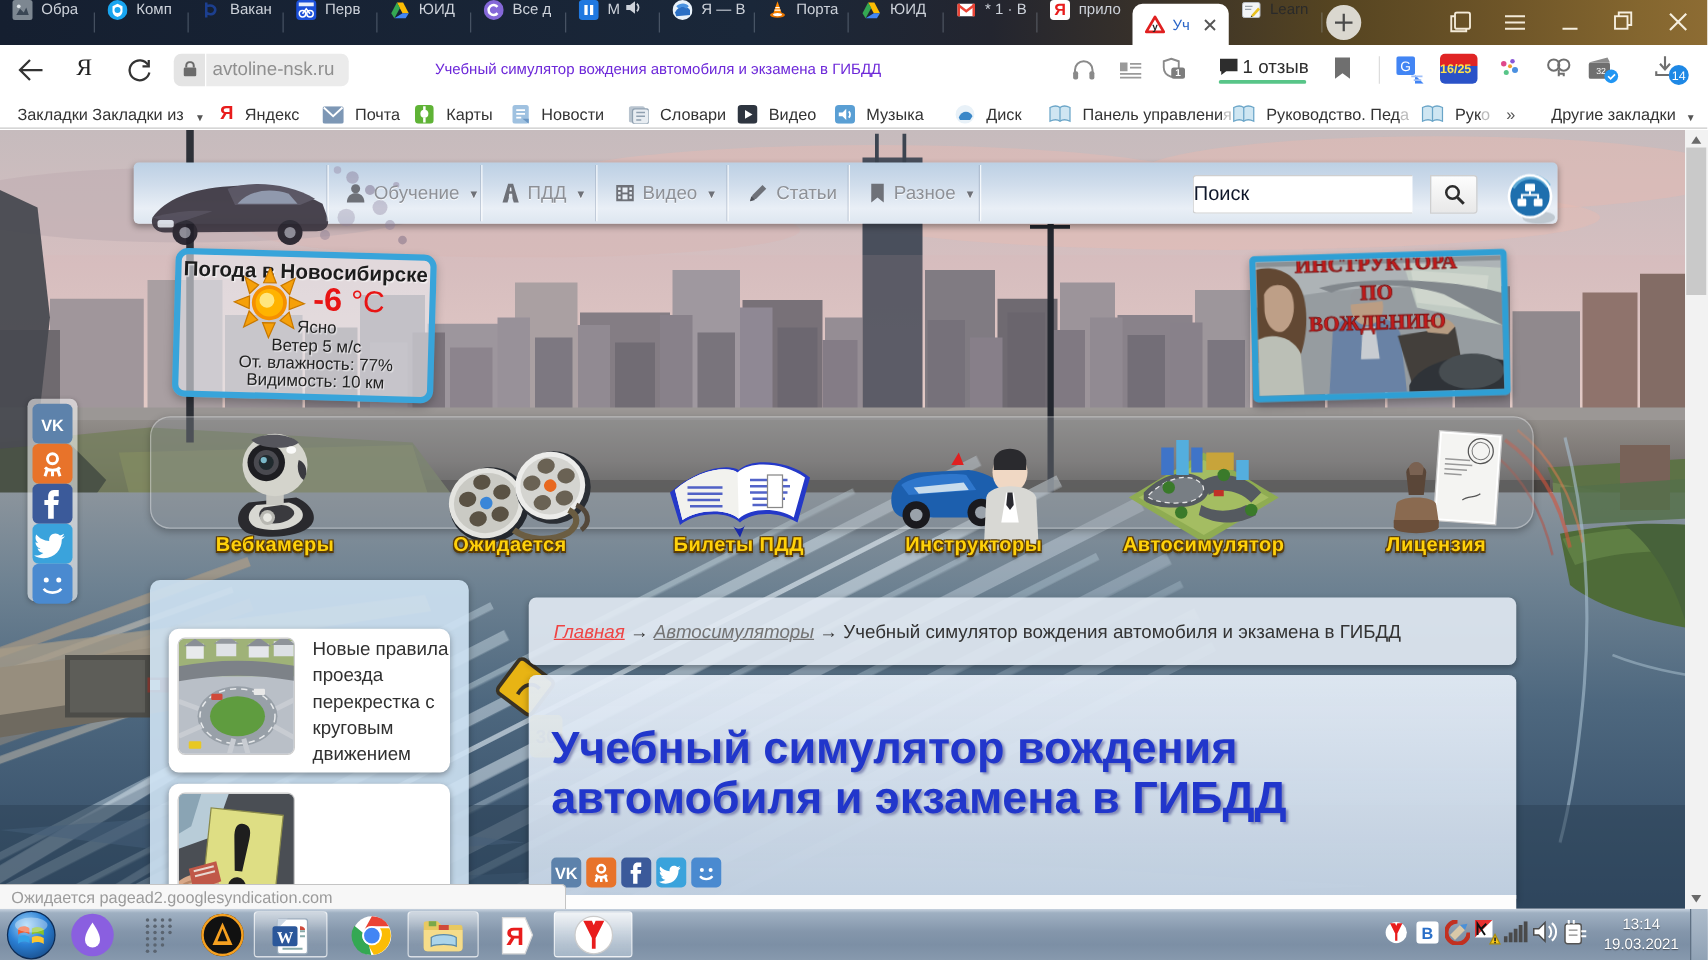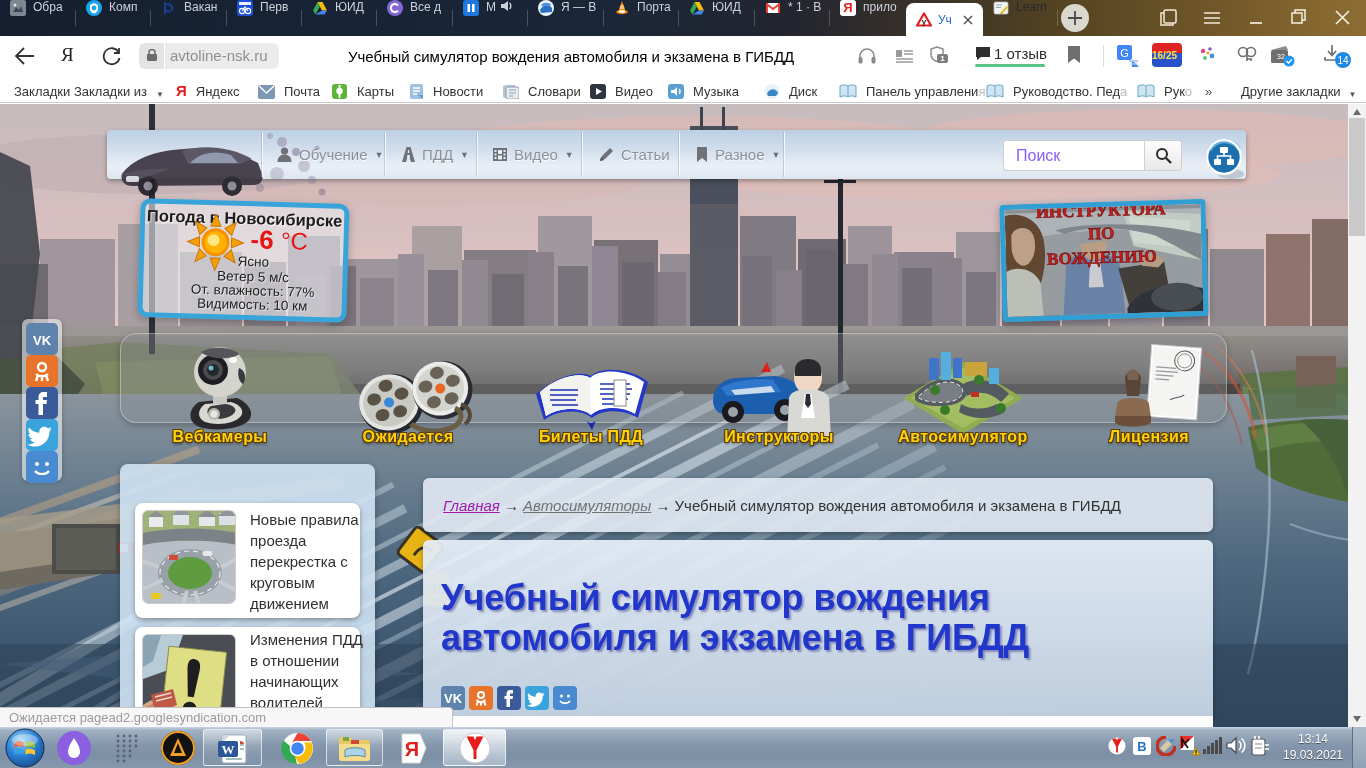--- a/index.html
+++ b/index.html
@@ -16,21 +16,21 @@
 
 #bmbar{position:absolute;left:0;top:76px;width:1366px;height:27px;background:#fff;border-bottom:1px solid #c9c9c9;font-size:13px;color:#333}
 .bmi{position:absolute;top:3px;display:flex;align-items:flex-end;height:20px}
 
 #vp{position:absolute;left:0;top:104px;width:1366px;height:623px;overflow:hidden}
 
 #shead{position:absolute;left:107px;top:26px;width:1139px;height:49px;border-radius:4px;
 background:linear-gradient(180deg,#bcd0e4 0%,#cfdceb 35%,#e9eff6 75%,#dde6f0 100%);box-shadow:0 2px 5px rgba(0,0,0,.35)}
 .msep{position:absolute;top:2px;width:1px;height:45px;background:rgba(255,255,255,.8);box-shadow:-1px 0 0 rgba(150,165,185,.45)}
 .mitem{position:absolute;top:0;height:49px;display:flex;align-items:center;color:#8d9096;font-size:15px;text-shadow:0 1px 0 rgba(255,255,255,.8)}
-#search{position:absolute;left:896px;top:10px;width:176px;height:31px;background:#fff;border:1px solid #cfcfcf;border-right:none;border-radius:3px 0 0 3px;color:#8b5cf6;font-size:16px;line-height:29px;padding-left:12px}
+#search{position:absolute;left:847px;top:10px;width:176px;height:31px;background:#fff;border:1px solid #cfcfcf;border-right:none;border-radius:3px 0 0 3px;color:#0f172a;font-size:16px;line-height:29px;}
 #searchbtn{position:absolute;left:1037px;top:10px;width:38px;height:31px;border:1px solid #cfcfcf;border-radius:0 3px 3px 0;background:linear-gradient(180deg,#fdfdfd,#e8e8e8)}
 
 #weather{position:absolute;left:139px;top:97px;width:209px;height:119px;border:5px solid #38a4da;border-radius:10px;background:rgba(232,234,238,.6);transform:rotate(1.6deg);box-shadow:0 3px 8px rgba(0,0,0,.25)}
 
 #banner{position:absolute;left:1001px;top:98px;width:206px;height:117px;border:5px solid #2f9fd4;border-radius:4px;transform:rotate(-1.7deg);overflow:hidden;box-shadow:0 3px 8px rgba(0,0,0,.3)}
 
 #strip{position:absolute;left:120px;top:229px;width:1107px;height:90px;border-radius:16px;background:rgba(138,144,150,.34);border:1px solid rgba(255,255,255,.35);box-shadow:0 2px 6px rgba(0,0,0,.25)}
 .slabel{position:absolute;top:94px;font-size:16px;font-weight:bold;color:#ffd10a;text-align:center;letter-spacing:.4px;
 text-shadow:-1px -1px 0 #5a3c08,1px -1px 0 #5a3c08,-1px 1px 0 #5a3c08,1px 1px 0 #5a3c08,0 2px 3px rgba(0,0,0,.6)}
 
@@ -182,21 +182,21 @@
   <span class="abs" style="left:61px;top:8px;font-size:19px;color:#222;font-family:'Liberation Serif',serif">Я</span>
   <svg class="abs" style="left:102px;top:10px" width="20" height="20">
       <path d="M16.5 6 A8 8 0 1 0 17.5 12" stroke="#333" stroke-width="1.8" fill="none"></path>
       <path d="M17 2 V7 H12" stroke="#333" stroke-width="1.8" fill="none"></path>
     </svg>
   <div class="abs" style="left:139px;top:7px;width:25px;height:26px;background:#e4e4e4;border-radius:6px 0 0 6px"><svg width="12" height="13" style="margin:6px 0 0 7px">
         <rect x="1" y="5" width="10" height="7" rx="1" fill="#6b6b6b"></rect>
         <path d="M3 5 V3.5 A3 3 0 0 1 9 3.5 V5" stroke="#6b6b6b" stroke-width="1.6" fill="none"></path>
       </svg></div>
   <div class="abs" style="left:165px;top:7px;width:114px;height:26px;background:#ebebeb;border-radius:0 6px 6px 0;color:#8f8f8f;font-size:15px;line-height:26px;padding-left:5px">avtoline-nsk.ru</div>
-  <div class="abs" style="left:348px;top:12px;font-size:15px;color:#000000">Учебный симулятор вождения автомобиля и экзамена в ГИБДД</div>
+  <div class="abs" style="left:348px;top:12px;font-size:12px;color:#6d28d9">Учебный симулятор вождения автомобиля и экзамена в ГИБДД</div>
   <svg class="abs" style="left:857px;top:11px" width="20" height="19">
       <path d="M3 14 V9 A7 7 0 0 1 17 9 V14" stroke="#8a8a8a" stroke-width="1.6" fill="none"></path>
       <rect x="1.5" y="10" width="4" height="6.5" rx="1.5" fill="#8a8a8a"></rect>
       <rect x="14.5" y="10" width="4" height="6.5" rx="1.5" fill="#8a8a8a"></rect>
     </svg>
   <svg class="abs" style="left:895px;top:12px" width="19" height="17">
       <rect x="1" y="2" width="6" height="7" fill="#9a9a9a"></rect>
       <path d="M9 3 H18 M9 6 H18 M1 11 H18 M1 14 H18" stroke="#9a9a9a" stroke-width="1.4"></path>
     </svg>
   <svg class="abs" style="left:928px;top:9px" width="22" height="22">
@@ -732,25 +732,24 @@
         <g transform="rotate(6 50 50)">
               <rect x="22" y="14" width="58" height="76" fill="#dede84" stroke="#8a8a4a" stroke-width="1"></rect>
         <path d="M48 24 C54 24 56 28 55 36 L52 62 L46 62 L43 36 C42 28 44 24 48 24 Z" fill="#1e1e1e"></path>
         <circle cx="49" cy="74" r="7" fill="#1e1e1e"></circle>
             </g>
         <path d="M0 70 C10 62 24 62 32 70 L34 94 L0 94 Z" fill="#d8a888"></path>
         <path d="M2 74 C10 68 20 68 28 74" stroke="#b88868" stroke-width="2" fill="none"></path>
         <path d="M8 60 L30 54 L34 70 L12 78 Z" fill="#c05848"></path>
         <path d="M12 62 L28 58 M13 66 L29 62" stroke="#e8d8d0" stroke-width="1.5"></path>
       </svg></div>
-      <div class="ntxt" style="white-space:nowrap;top:2px">Изменения ПДД<br>в отношении<br>начинающих<br>водителей</div>
     </div>
   </div>
   <div id="bcrumb">
-    <div class="abs" style="left:20px;top:19px;font-size:15px;color:#333"><span style="color:#a21caf;font-style:italic;text-decoration:underline">Главная</span> → <span style="color:#737373;font-style:italic;text-decoration:underline">Автосимуляторы</span> → Учебный симулятор вождения автомобиля и экзамена в ГИБДД</div>
+    <div class="abs" style="left:20px;top:19px;font-size:15px;color:#333"><span style="color:#ef4444;font-style:italic;text-decoration:underline">Главная</span> → <span style="color:#737373;font-style:italic;text-decoration:underline">Автосимуляторы</span> → Учебный симулятор вождения автомобиля и экзамена в ГИБДД</div>
   </div>
   <div id="content">
     <div id="h1t">Учебный симулятор вождения<br>автомобиля и экзамена в ГИБДД</div>
   </div>
   <div class="ssoc" style="left:441px;background:#5d82ab"><svg width="24" height="24">
         <text x="12" y="17" text-anchor="middle" font-size="13" font-weight="bold" fill="#fff">VK</text>
       </svg></div>
   <div class="ssoc" style="left:469px;background:#e8732a"><svg width="24" height="24">
         <circle cx="12" cy="9" r="3" stroke="#fff" stroke-width="2" fill="none"></circle>
         <path d="M7.5 14 C10 16.5 14 16.5 16.5 14 M9 15 L7.5 19.5 M15 15 L16.5 19.5 M12 15.5 V19.5" stroke="#fff" stroke-width="2" fill="none"></path>

